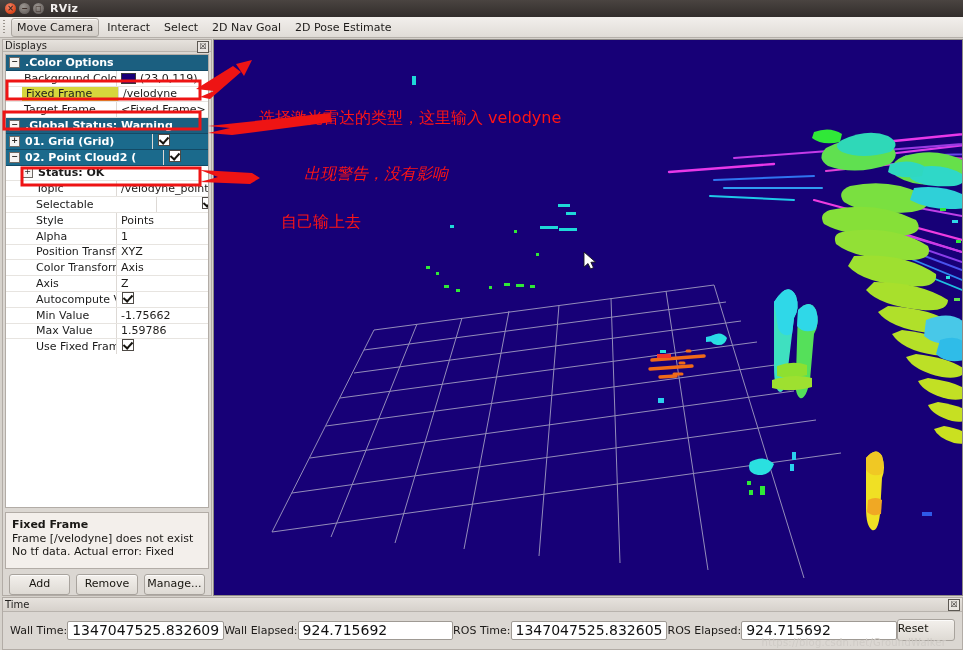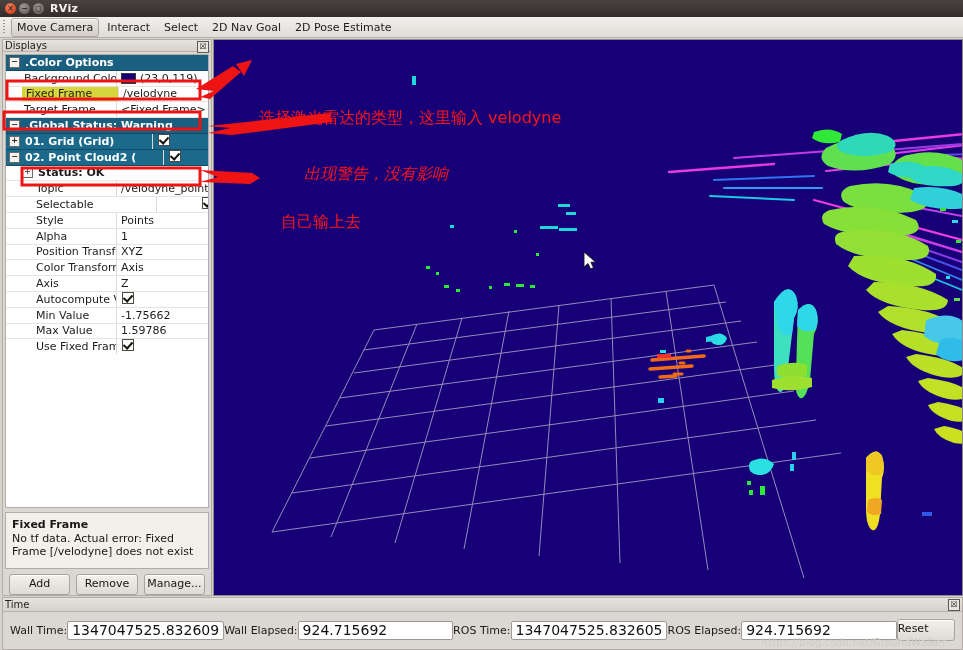--- a/index.html
+++ b/index.html
@@ -313,22 +313,22 @@
       <div class="trow" style="padding-left:28px;border-bottom:none;">
         <div class="tname" style="width:80px;">Use Fixed Frame</div>
         <div class="tsep"></div>
         <div class="tval"><span class="chk"></span></div>
       </div>
 
     </div>
 
     <div class="status-panel">
       <div class="status-title">Fixed Frame</div>
+      <div>Frame [/velodyne] does not exist</div>
       <div>No tf data. Actual error: Fixed</div>
-      <div>Frame [/velodyne] does not exist</div>
     </div>
 
     <div class="dock-btns">
       <div class="dbtn">Add</div>
       <div class="dbtn">Remove</div>
       <div class="dbtn">Manage...</div>
     </div>
   </div>
 
   <div class="viewport">

